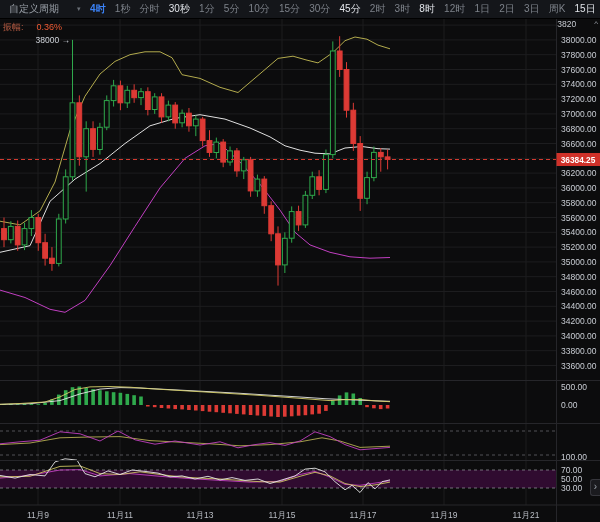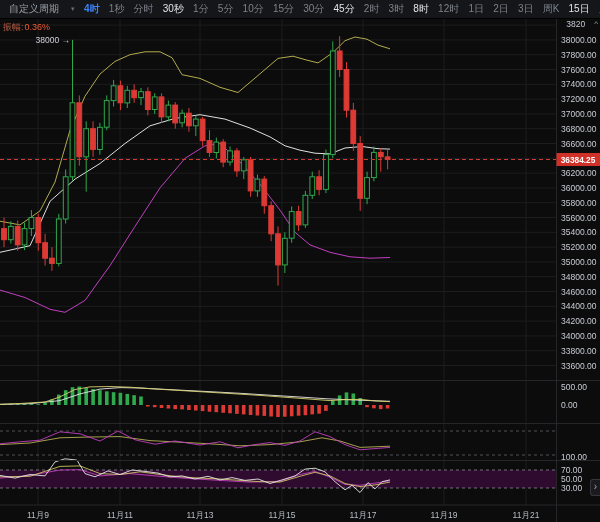--- a/index.html
+++ b/index.html
@@ -5,29 +5,29 @@
   html,body{margin:0;padding:0;background:#0b0b0c;width:600px;height:522px;overflow:hidden;
     font-family:"Liberation Sans","DejaVu Sans",sans-serif;}
   .app{width:600px;height:522px;display:flex;flex-direction:column;}
   
   .toolbar{height:18px;min-height:18px;background:#14161a;display:flex;align-items:center;
     justify-content:space-between;font-size:10px;color:#7d828a;border-bottom:1px solid #000;user-select:none;}
   .tb-left{display:flex;align-items:center;padding-left:4px;white-space:nowrap;}
   .tb-item{padding:0 4.6px;cursor:pointer;line-height:18px;}
   .tb-item.bright{color:#e2e5ea;font-weight:normal;}
   .tb-item.active{color:#3b82f6;font-weight:bold;}
-  .custom{color:#9aa0a8;display:flex;align-items:center;gap:12px;padding:0 5px;cursor:pointer;}
+  .custom{color:#9aa0a8;display:flex;align-items:center;gap:18px;padding:0 5px;cursor:pointer;}
   .caret{font-size:7px;color:#6a6f76;}
   
   .chart-wrap{position:relative;width:600px;height:504px;background:#0c0c0d;}
   #chart-svg{position:absolute;left:0;top:0;}
   .amplitude{position:absolute;top:2px;left:3px;font-size:9px;color:#b85c43;letter-spacing:0;}
-  .amp-val{color:#f05a33;margin-left:1px;}
+  .amp-val{color:#f05a33;margin-left:13px;}
   .axis-top{position:absolute;top:0;right:2px;font-size:8.5px;color:#c6cad1;display:flex;
-    align-items:center;gap:9px;cursor:pointer;}
+    align-items:center;gap:18px;cursor:pointer;}
   .chev{font-size:8px;color:#9aa0a8;line-height:8px;}
   .expand-arrow{position:absolute;right:0;bottom:26px;width:9px;height:15px;background:#1b1b1f;
     border:1px solid #36363c;border-right:none;color:#9aa0a8;font-size:10px;line-height:13px;
     text-align:center;border-radius:3px 0 0 3px;cursor:pointer;}
 </style>
 </head>
 <body>
 
 <div class="app">
 

